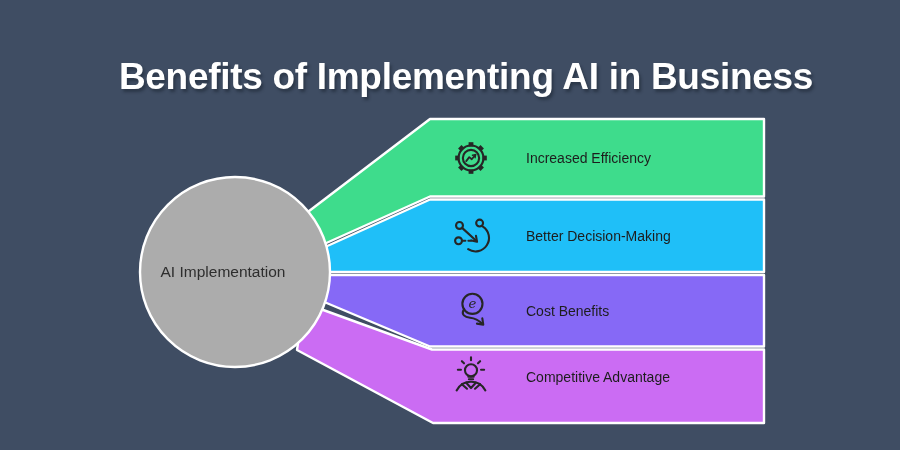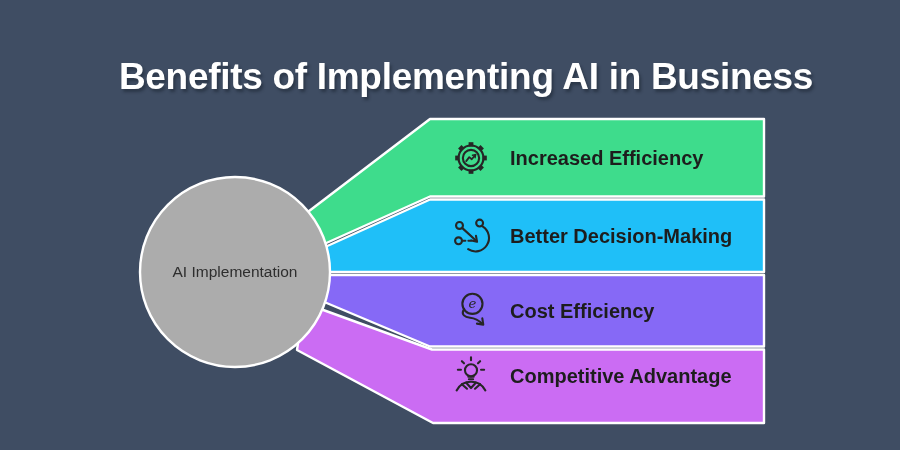--- a/index.html
+++ b/index.html
@@ -24,46 +24,45 @@
     color: #FFFFFF;
     text-shadow: 2px 3px 3px rgba(20, 28, 40, 0.45);
   }
   .diagram-svg {
     position: absolute;
     top: 0;
     left: 0;
   }
   .hub-label {
     position: absolute;
-    left: 140px;
+    left: 128px;
     top: 177px;
     width: 190px;
     height: 190px;
     display: flex;
     align-items: center;
     justify-content: center;
     font-size: 15.5px;
     color: #2e2e2e;
     pointer-events: none;
   }
   .row {
     position: absolute;
     left: 448px;
     width: 312px;
     display: flex;
     align-items: center;
     pointer-events: none;
   }
   .row .icon { width: 46px; height: 46px; flex: 0 0 auto; }
   .row .benefit-label {
-    margin-left: 16px;
-    font-size: 20px;
+    margin-left: 32px;
+    font-size: 14px;
     color: #1d1d1d;
     white-space: nowrap;
-    font-weight: bold;
   }
   .row1 { top: 119px; height: 78px; }
   .row2 { top: 200px; height: 72px; }
   .row3 { top: 275px; height: 72px; }
   .row4 { top: 350px; height: 53px; }
 </style>
 </head>
 <body>
 
 <div class="canvas" style="background: rgb(63, 77, 99);">
@@ -121,21 +120,21 @@
 
   <div class="row row3">
     <svg class="icon" viewBox="-24 -24 48 48">
       <g stroke="#262626" fill="none" stroke-width="2.2" stroke-linecap="round" stroke-linejoin="round">
         <circle cx="1.5" cy="-7.5" r="10.5"></circle>
         <path d="M -7.2,-2 C -11,4 -6,6.5 -1,7 C 4.5,7.5 7.5,9 12,13.5"></path>
         <path d="M 12.8,14.2 l -6.6,-1 M 12.8,14.2 l -1,-6.6"></path>
       </g>
       <text x="1.5" y="-3.2" font-size="14" text-anchor="middle" fill="#262626" font-family="'DejaVu Serif', serif" font-style="italic">e</text>
     </svg>
-    <span class="benefit-label">Cost Efficiency</span>
+    <span class="benefit-label">Cost Benefits</span>
   </div>
 
   <div class="row row4">
     <svg class="icon" viewBox="-24 -24 48 48">
       <g stroke="#262626" fill="none" stroke-width="2.2" stroke-linecap="round" stroke-linejoin="round">
         <circle cx="0" cy="-7" r="6.3"></circle>
         <path d="M -2.8,-0.3 h 5.6 M -2.2,2.4 h 4.4"></path>
         <path d="M 0,-17.5 v -3 M -7.3,-14.3 l -2.2,-2.2 M 7.3,-14.3 l 2.2,-2.2 M -10.5,-7.5 h -3.2 M 10.5,-7.5 h 3.2"></path>
         <path d="M -15,14 C -11,6.5 -5.5,5 0,5 C 5.5,5 11,6.5 15,14"></path>
         <path d="M -5,6 L 0,11.5 L 5,6"></path>

